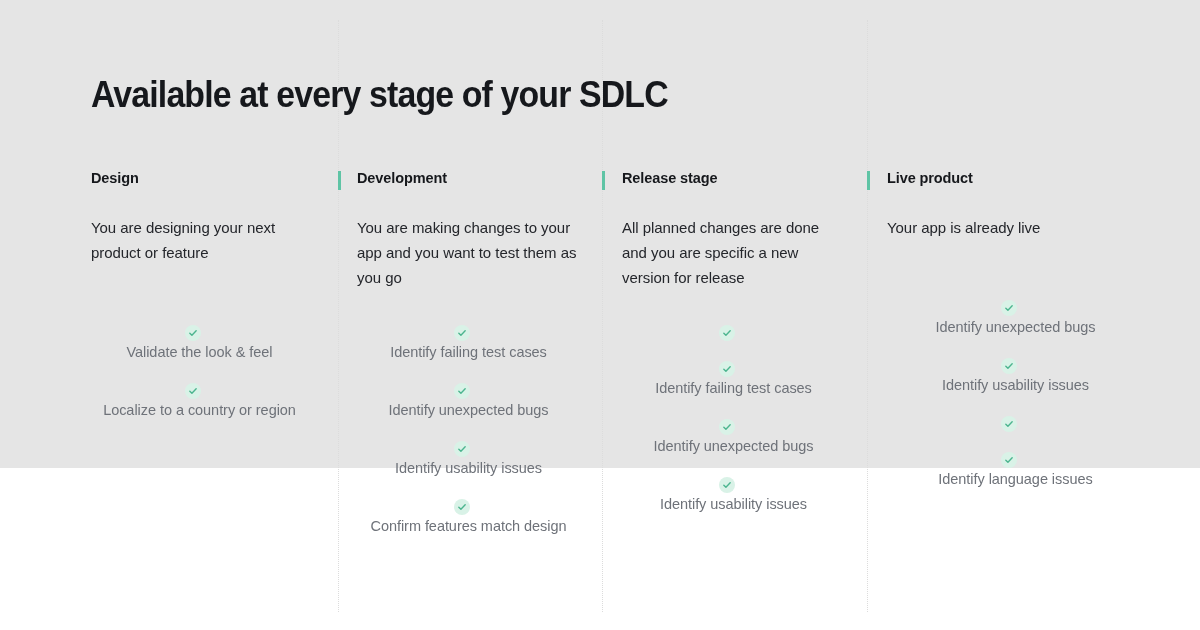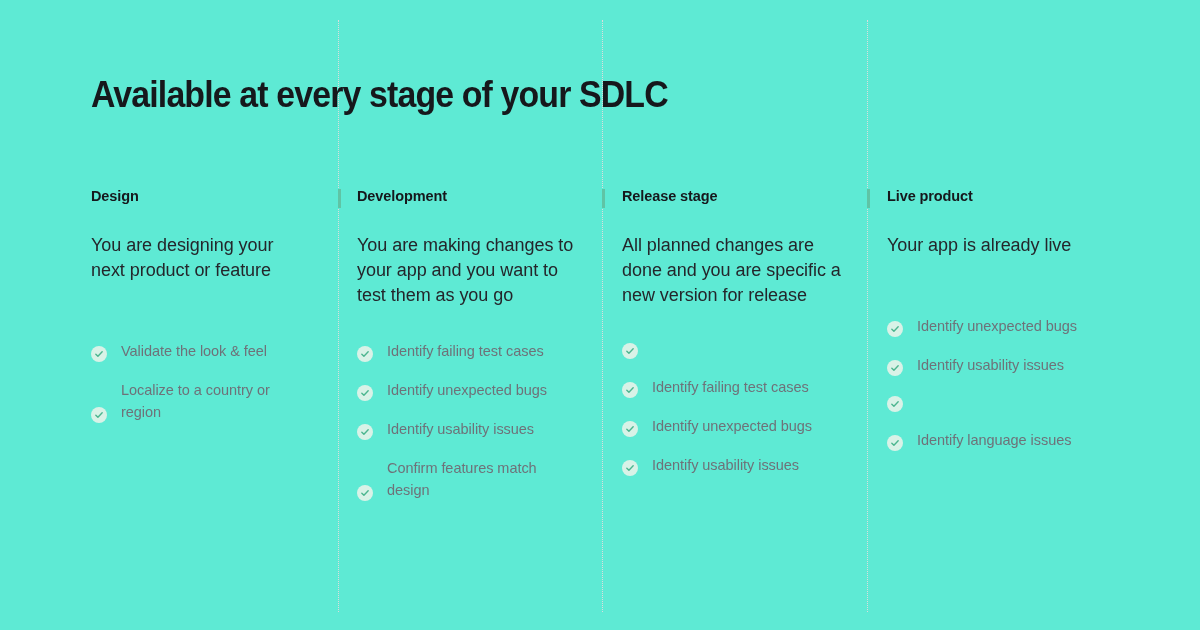--- a/index.html
+++ b/index.html
@@ -11,22 +11,22 @@
     height: 630px;
     background: #ffffff;
     font-family: "Liberation Sans", "DejaVu Sans", sans-serif;
     -webkit-font-smoothing: antialiased;
     overflow: hidden;
   }
 
   .canvas {
     position: relative;
     width: 1200px;
-    height: 630px;
-    background: #5eead4;
+    height: 468px;
+    background: #e5e5e5;
     box-sizing: border-box;
   }
 
   
   .divider {
     position: absolute;
     top: 20px;
     height: 592px;
     width: 1px;
     border-left: 1px dotted #dcdcdc;
@@ -49,21 +49,21 @@
     font-family: "Liberation Sans Narrow", "Liberation Sans", "DejaVu Sans Condensed", sans-serif;
     transform: scaleX(0.94);
     transform-origin: left center;
     white-space: nowrap;
   }
 
   
   .columns {
     position: absolute;
     left: 0;
-    top: 186px;
+    top: 168px;
     width: 1200px;
     display: flex;
   }
   .col {
     position: relative;
     box-sizing: border-box;
   }
   .col.c1 { width: 338px; padding-left: 91px; padding-right: 30px; }
   .col.c2 { width: 264px; padding-left: 19px; padding-right: 22px; }
   .col.c3 { width: 265px; padding-left: 20px; padding-right: 22px; }
@@ -84,42 +84,43 @@
     font-size: 14.5px;
     line-height: 20px;
     font-weight: 700;
     color: #16181c;
     letter-spacing: -0.1px;
   }
 
   .col-desc {
     margin: 0;
     padding-top: 27px;
-    font-size: 18px;
+    font-size: 15px;
     line-height: 25px;
     color: #24262b;
     font-weight: 400;
     letter-spacing: -0.05px;
     max-width: 236px;
   }
 
   .check-list {
     list-style: none;
     margin: 0;
     padding: 0;
   }
   .col.c1 .check-list { padding-top: 57px; }
   .col.c2 .check-list { padding-top: 32px; }
   .col.c3 .check-list { padding-top: 32px; }
   .col.c4 .check-list { padding-top: 57px; }
 
   .check-item {
     display: flex;
-    align-items: flex-end;
+    align-items: center;
     margin-bottom: 17px;
+    flex-direction: column;
   }
   .check-item:last-child { margin-bottom: 0; }
 
   .check-icon {
     flex: 0 0 auto;
     width: 16px;
     height: 16px;
     border-radius: 50%;
     background: #d9f2e7;
     margin-top: 3px;

